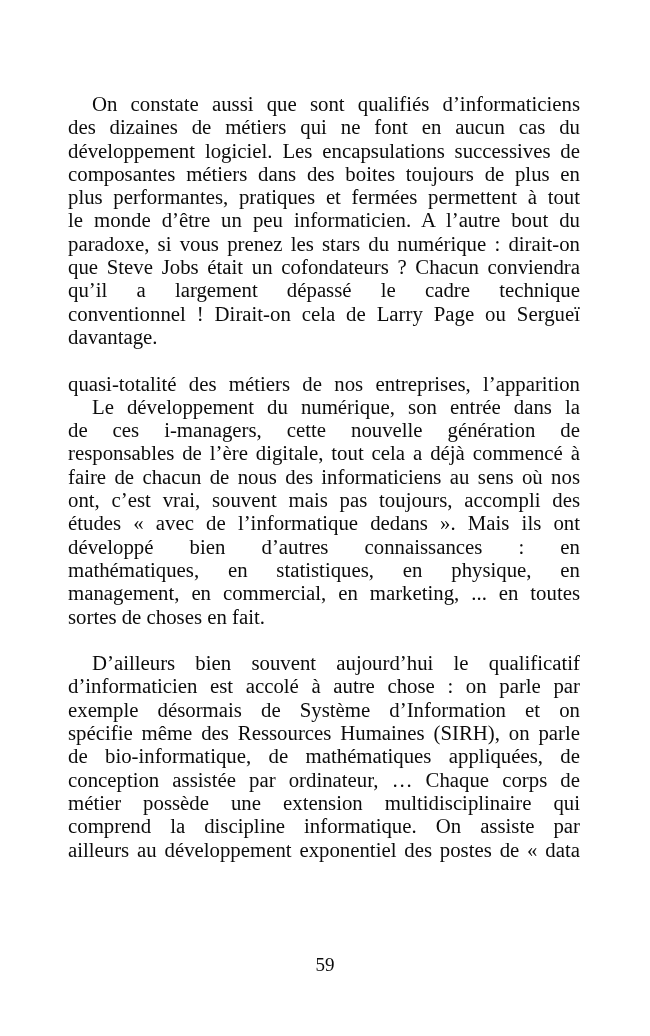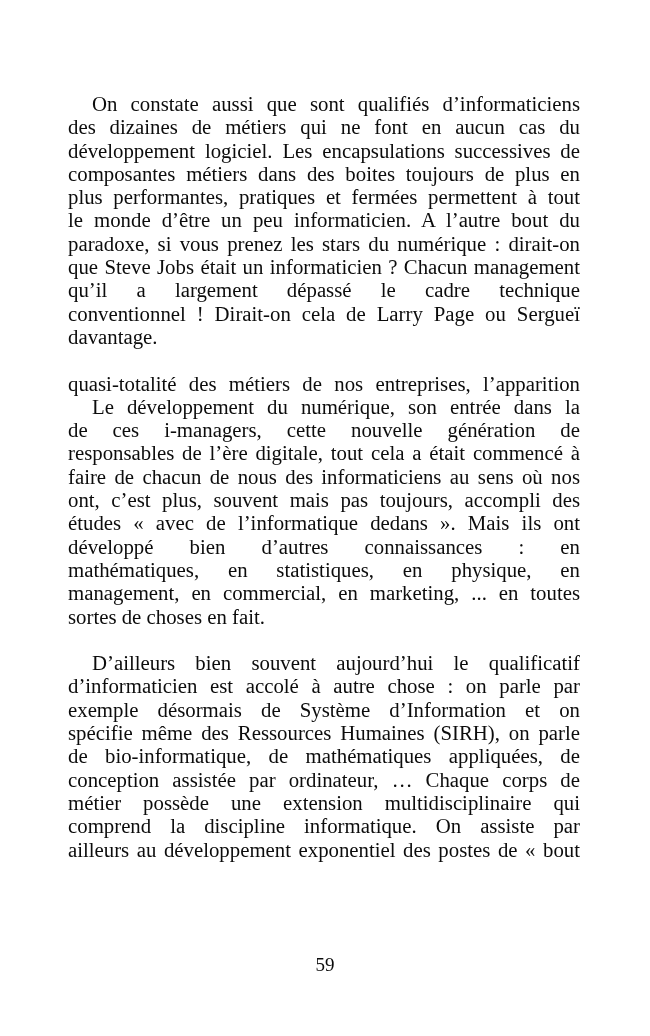--- a/index.html
+++ b/index.html
@@ -61,46 +61,46 @@
 <div class="page">
   <main class="text-block">
       <div class="paragraph">
         <div class="line first">On constate aussi que sont qualifiés d’informaticiens</div>
         <div class="line">des dizaines de métiers qui ne font en aucun cas du</div>
         <div class="line">développement logiciel. Les encapsulations successives de</div>
         <div class="line">composantes métiers dans des boites toujours de plus en</div>
         <div class="line">plus performantes, pratiques et fermées permettent à tout</div>
         <div class="line">le monde d’être un peu informaticien. A l’autre bout du</div>
         <div class="line">paradoxe, si vous prenez les stars du numérique : dirait-on</div>
-        <div class="line">que Steve Jobs était un informaticien ? Chacun management</div>
+        <div class="line">que Steve Jobs était un cofondateurs ? Chacun conviendra</div>
         <div class="line">qu’il a largement dépassé le cadre technique</div>
         <div class="line">conventionnel ! Dirait-on cela de Larry Page ou Sergueï</div>
         <div class="line last">davantage.</div>
       </div>
       <div class="paragraph">
         <div class="line">quasi-totalité des métiers de nos entreprises, l’apparition</div>
         <div class="line first">Le développement du numérique, son entrée dans la</div>
         <div class="line">de ces i-managers, cette nouvelle génération de</div>
-        <div class="line">responsables de l’ère digitale, tout cela a était commencé à</div>
+        <div class="line">responsables de l’ère digitale, tout cela a déjà commencé à</div>
         <div class="line">faire de chacun de nous des informaticiens au sens où nos</div>
-        <div class="line">ont, c’est plus, souvent mais pas toujours, accompli des</div>
+        <div class="line">ont, c’est vrai, souvent mais pas toujours, accompli des</div>
         <div class="line">études « avec de l’informatique dedans ». Mais ils ont</div>
         <div class="line">développé bien d’autres connaissances : en</div>
         <div class="line">mathématiques, en statistiques, en physique, en</div>
         <div class="line">management, en commercial, en marketing, ... en toutes</div>
         <div class="line last">sortes de choses en fait.</div>
       </div>
       <div class="paragraph">
         <div class="line first">D’ailleurs bien souvent aujourd’hui le qualificatif</div>
         <div class="line">d’informaticien est accolé à autre chose : on parle par</div>
         <div class="line">exemple désormais de Système d’Information et on</div>
         <div class="line">spécifie même des Ressources Humaines (SIRH), on parle</div>
         <div class="line">de bio-informatique, de mathématiques appliquées, de</div>
         <div class="line">conception assistée par ordinateur, … Chaque corps de</div>
         <div class="line">métier possède une extension multidisciplinaire qui</div>
         <div class="line">comprend la discipline informatique. On assiste par</div>
-        <div class="line">ailleurs au développement exponentiel des postes de « bout</div>
+        <div class="line">ailleurs au développement exponentiel des postes de « data</div>
       </div>
     </main>
   <footer class="page-footer">
     <span class="page-number">59</span>
   </footer>
 </div>
 
 </body></html>

